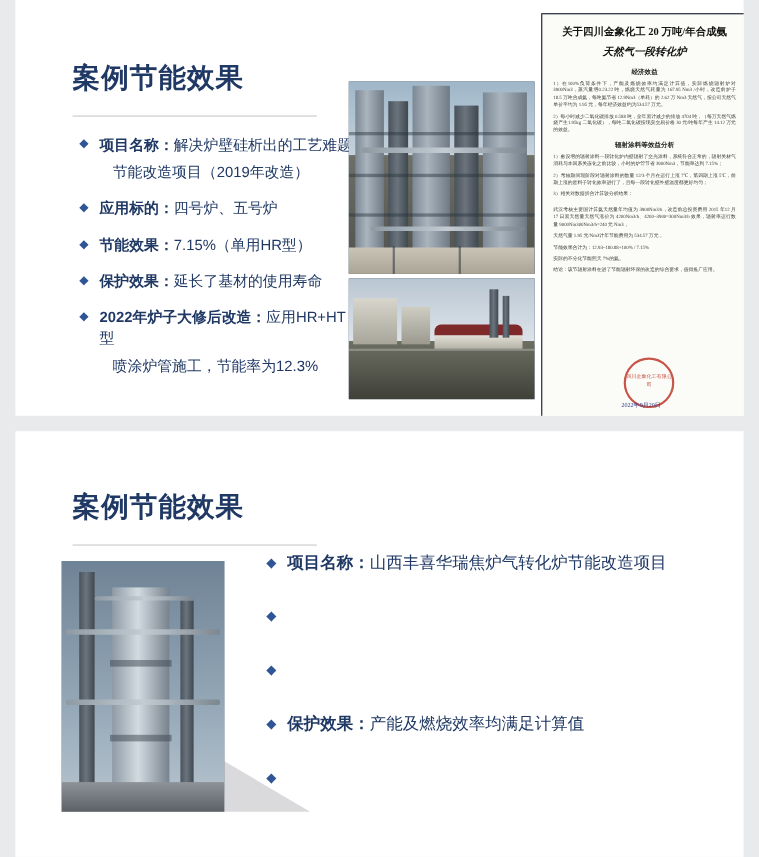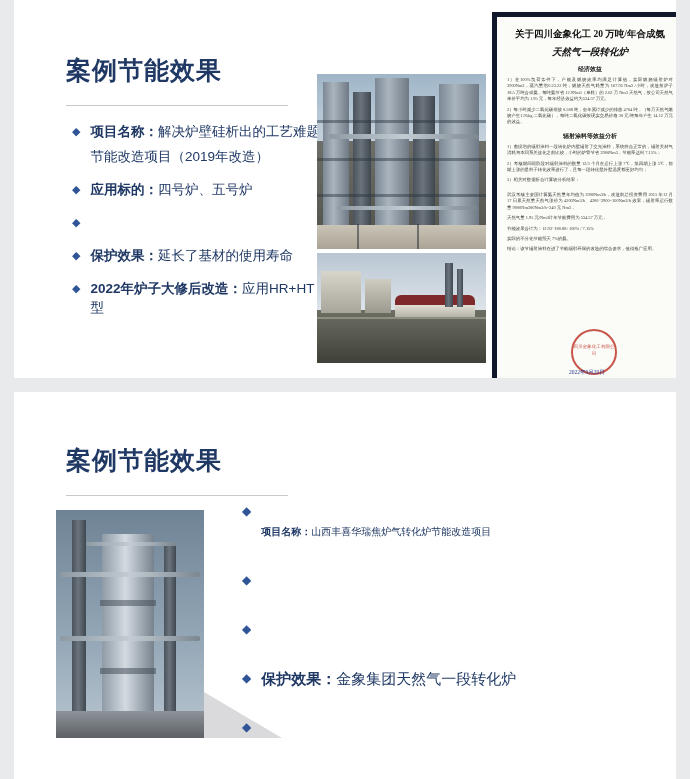--- a/index.html
+++ b/index.html
@@ -66,21 +66,21 @@
   }
   .btext .val {
     font-weight: normal;
     color: #1f3864;
   }
   .sub-line {
     font-size: 13.5px;
     line-height: 19px;
     color: #1f3864;
     margin-top: 6px;
-    margin-left: 0px;
+    margin-left: 12px;
   }
 
   
   .photo {
     position: absolute;
     overflow: hidden;
     background: #5a6b7a;
   }
   .photo .sky {
     position: absolute; left: 0; right: 0; top: 0;
@@ -110,21 +110,21 @@
   }
   .roof {
     position: absolute;
     background: #7e2a2a;
   }
 
   
   .doc {
     position: absolute;
     background: #fbfbf7;
-    border: 5px solid #0f172a;
+    border: 1px solid #0f172a;
     overflow: hidden;
   }
   .doc-title {
     text-align: center;
     font-size: 9.5px;
     font-weight: bold;
     color: #111;
     line-height: 14px;
     margin: 10px 14px 6px 14px;
     font-family: "Liberation Serif", serif;
@@ -192,33 +192,37 @@
 
       <div class="bullet-row">
         <span class="diamond">◆</span>
         <span class="btext">
           <span class="lab">应用标的：</span><span class="val">四号炉、五号炉</span>
         </span>
       </div>
 
       <div class="bullet-row">
         <span class="diamond">◆</span>
+        <span class="btext">
+          <span class="lab">节能效果：</span><span class="val">7.15%（单用HR型）</span>
+        </span>
       </div>
 
       <div class="bullet-row">
         <span class="diamond">◆</span>
         <span class="btext">
           <span class="lab">保护效果：</span><span class="val">延长了基材的使用寿命</span>
         </span>
       </div>
 
       <div class="bullet-row">
         <span class="diamond">◆</span>
         <span class="btext">
           <span class="lab">2022年炉子大修后改造：</span><span class="val">应用HR+HT型</span>
+          <div class="sub-line">喷涂炉管施工，节能率为12.3%</div>
         </span>
       </div>
     </div>
 
     <div class="photo" style="left:303px; top:74px; width:169px; height:175px;">
       <div class="sky" style="height:40%"></div>
       <div class="ground" style="height:62%"></div>
       <div class="tower" style="left:6px; top:8px; width:26px; height:150px;"></div>
       <div class="tower dark" style="left:36px; top:18px; width:18px; height:140px;"></div>
       <div class="tower" style="left:58px; top:4px; width:34px; height:158px;"></div>
@@ -290,37 +294,37 @@
     <div class="shadow-tri" style="left:190px; top:300px;
         border-top:0 solid transparent; border-left:0;
         width:0;height:0;
         border-bottom:46px solid rgba(150,150,155,0.35);
         border-right:78px solid transparent;"></div>
 
     <div class="bullets" style="left:228px; top:110px; width:410px;">
 
       <div class="bullet-row" style="margin-bottom:30px;">
         <span class="diamond" style="font-size:12px;">◆</span>
-        <span class="btext" style="font-size:10px;margin-top:20px;">
+        <span class="btext" style="font-size:15px;">
           <span class="lab">项目名称：</span><span class="val">山西丰喜华瑞焦炉气转化炉节能改造项目</span>
         </span>
       </div>
 
       <div class="bullet-row" style="margin-bottom:30px;">
         <span class="diamond" style="font-size:12px;">◆</span>
       </div>
 
       <div class="bullet-row" style="margin-bottom:30px;">
         <span class="diamond" style="font-size:12px;">◆</span>
       </div>
 
       <div class="bullet-row" style="margin-bottom:30px;">
         <span class="diamond" style="font-size:12px;">◆</span>
         <span class="btext" style="font-size:15px;">
-          <span class="lab">保护效果：</span><span class="val">金象集团天然气一段转化炉</span>
+          <span class="lab">保护效果：</span><span class="val">产能及燃烧效率均满足计算值</span>
         </span>
       </div>
 
       <div class="bullet-row">
         <span class="diamond" style="font-size:12px;">◆</span>
       </div>
     </div>
   </div>
 
 </div>

